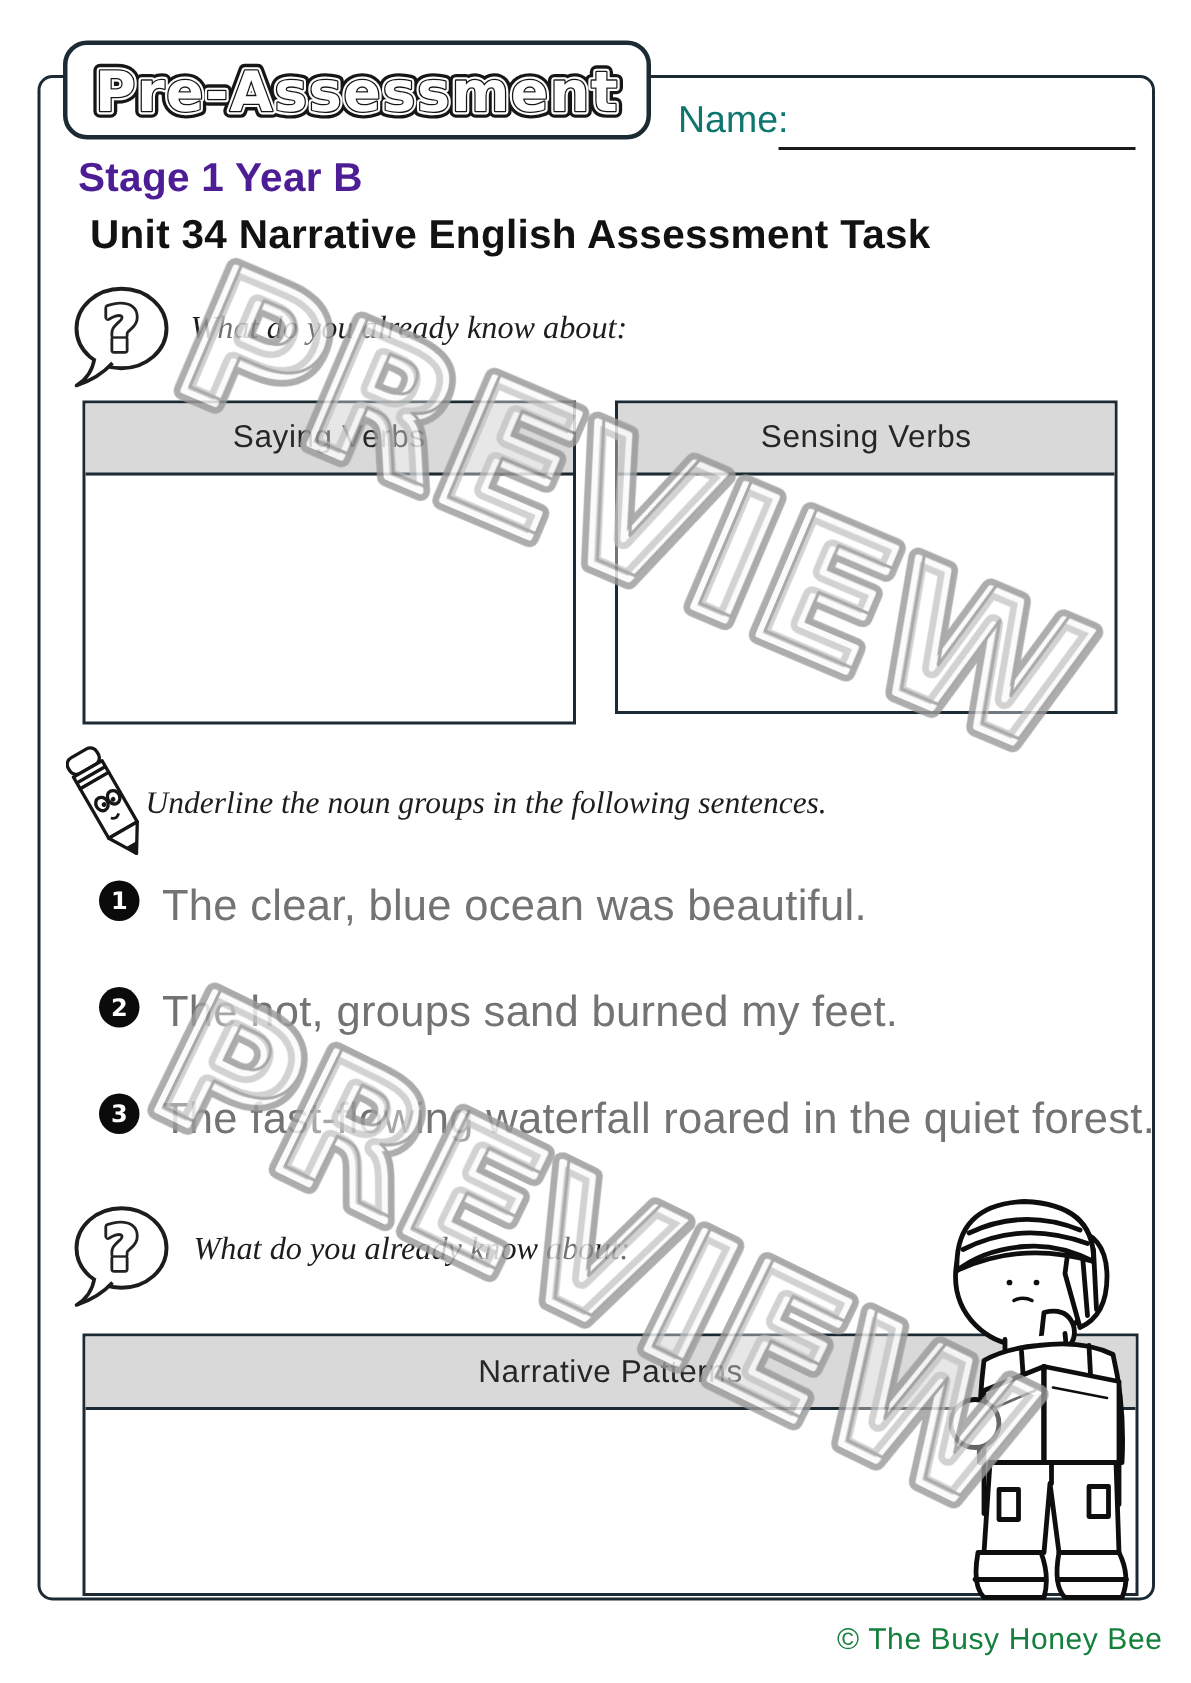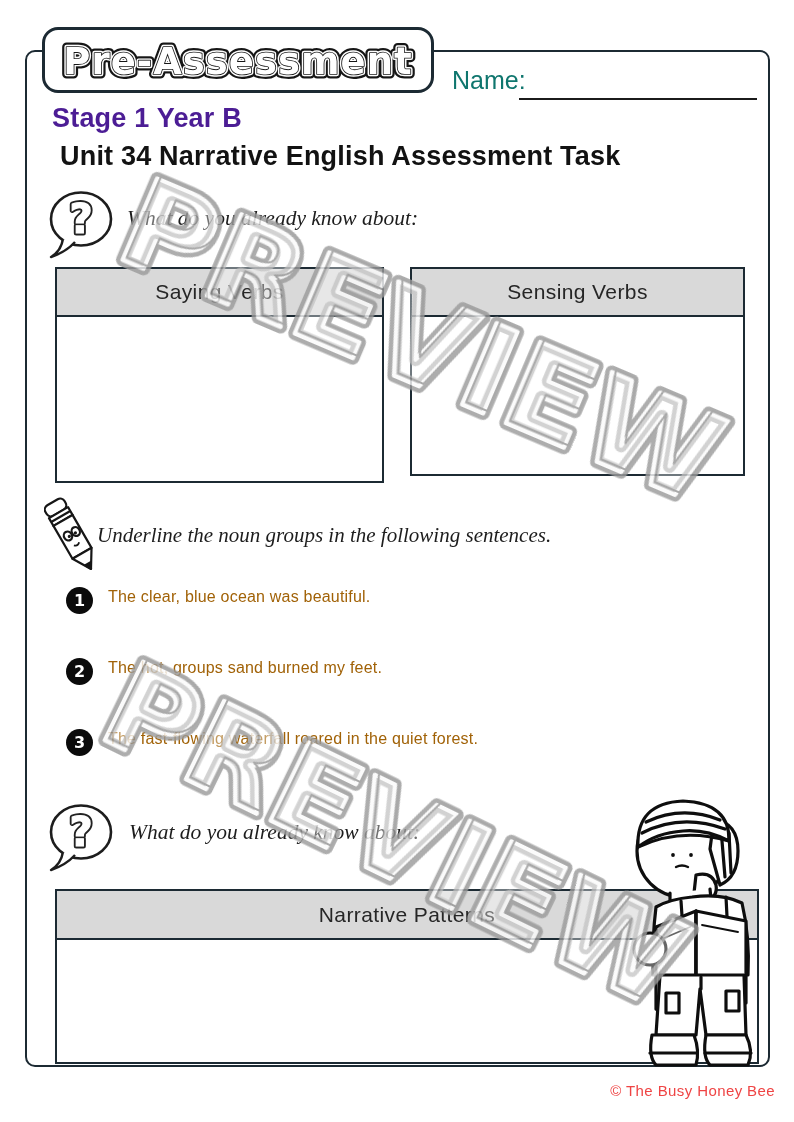--- a/index.html
+++ b/index.html
@@ -46,33 +46,33 @@
   .box-narrative .kbox-header{height:47px;}
   .kbox-body{width:100%;}
 
   .sent{display:flex;align-items:flex-start;gap:15px;left:66px;}
   .sent-1{top:587px;} .sent-2{top:658px;} .sent-3{top:729px;}
   .badge{
     width:27px;height:27px;border-radius:50%;background:#0b0b0b;color:#fff;
     display:flex;align-items:center;justify-content:center;
     font-size:16px;font-weight:bold;font-family:"DejaVu Sans",sans-serif;flex:0 0 auto;
   }
-  .sent-text{font-size:16px;color:#a16207;padding-top:1px;letter-spacing:.2px;}
+  .sent-text{font-size:29px;color:#737373;padding-top:1px;letter-spacing:.2px;}
 
   .q-icon{z-index:5;}
   .q1{left:46px;top:190px;} .q2{left:46px;top:803px;}
   .qmark{font-family:"DejaVu Sans",sans-serif;font-weight:bold;font-size:40px;}
   .qm-outer{fill:#222;stroke:#222;stroke-width:5;stroke-linejoin:round;paint-order:stroke;}
   .qm-inner{fill:#fff;stroke:#fff;stroke-width:1.2;paint-order:stroke;}
 
   .pencil-icon{left:44px;top:494px;}
 
   .kid{left:626px;top:789px;z-index:20;}
 
-  .footer{right:36px;top:1082px;font-size:15px;color:#ef4444;letter-spacing:.4px;}
+  .footer{right:36px;top:1082px;font-size:20px;color:#15803d;letter-spacing:.4px;}
 
   .watermark{left:0;top:0;width:794px;height:1122px;z-index:40;pointer-events:none;}
   .wm{font-family:"DejaVu Sans",sans-serif;font-weight:bold;font-size:122px;letter-spacing:2px;}
   .wm2 .wm{font-size:120px;}
   .wm-fat{fill:rgba(255,255,255,0.45);stroke:#9c9c9c;stroke-width:13;stroke-linejoin:round;paint-order:stroke;}
   .wm-white{fill:none;stroke:#fbfbfb;stroke-width:4;stroke-linejoin:round;}
   .wm-thin{fill:none;stroke:#969696;stroke-width:2;stroke-linejoin:round;}
 </style>
 </head>
 <body>

